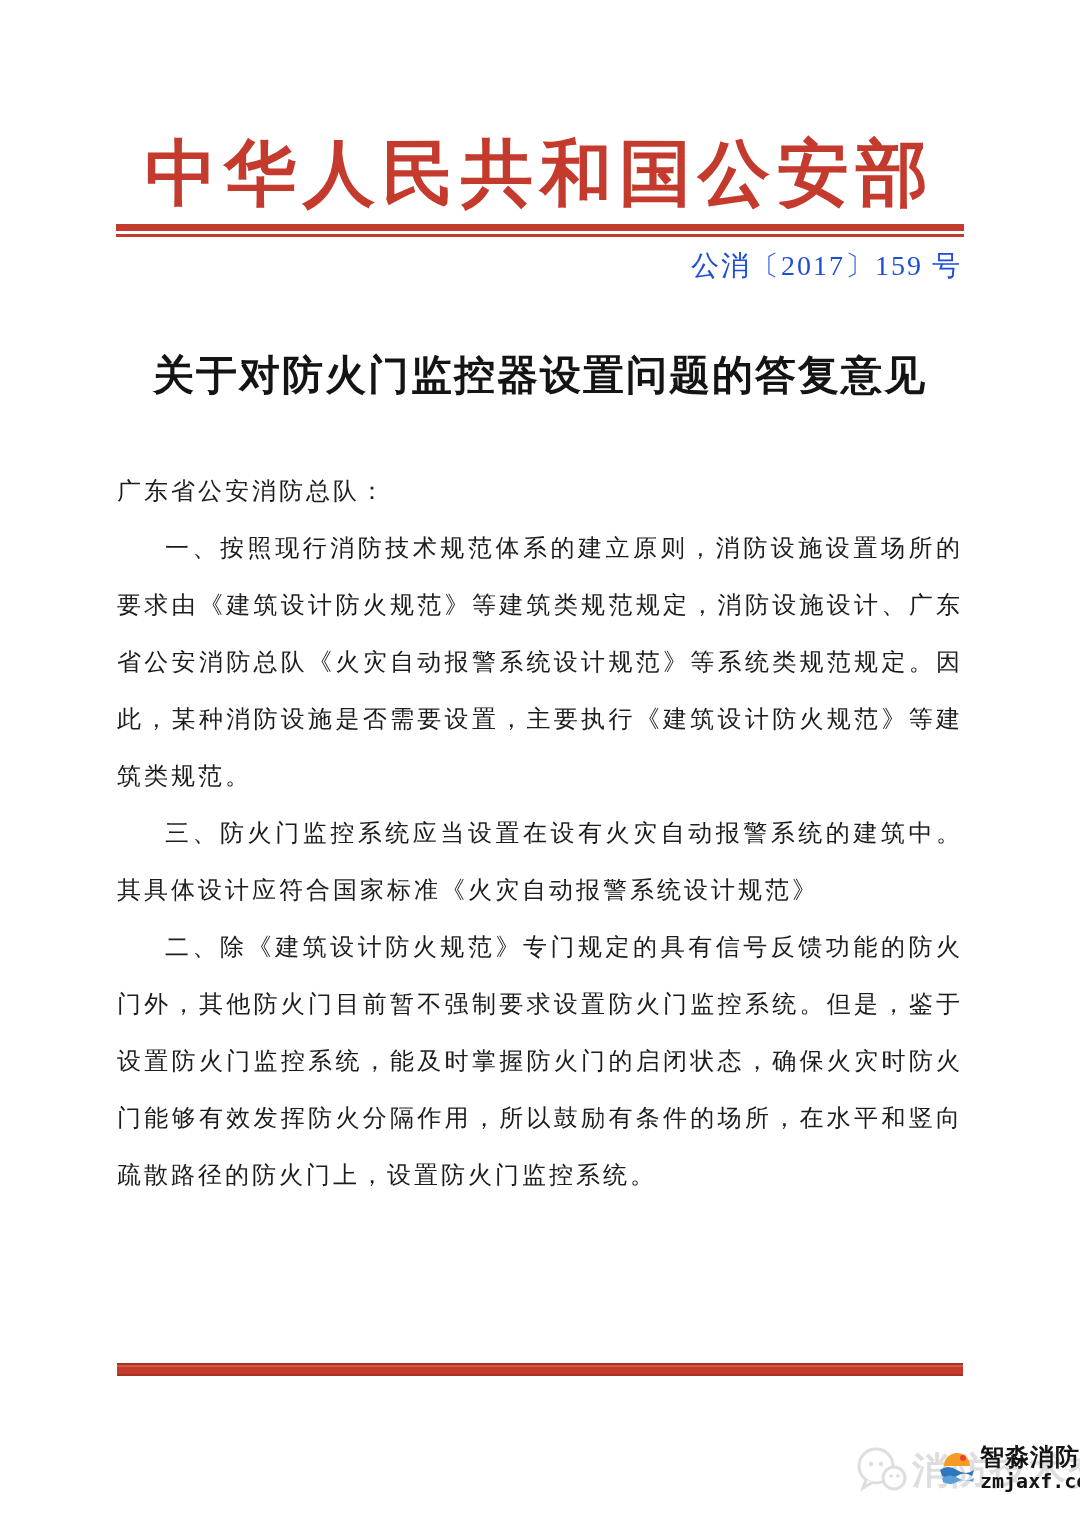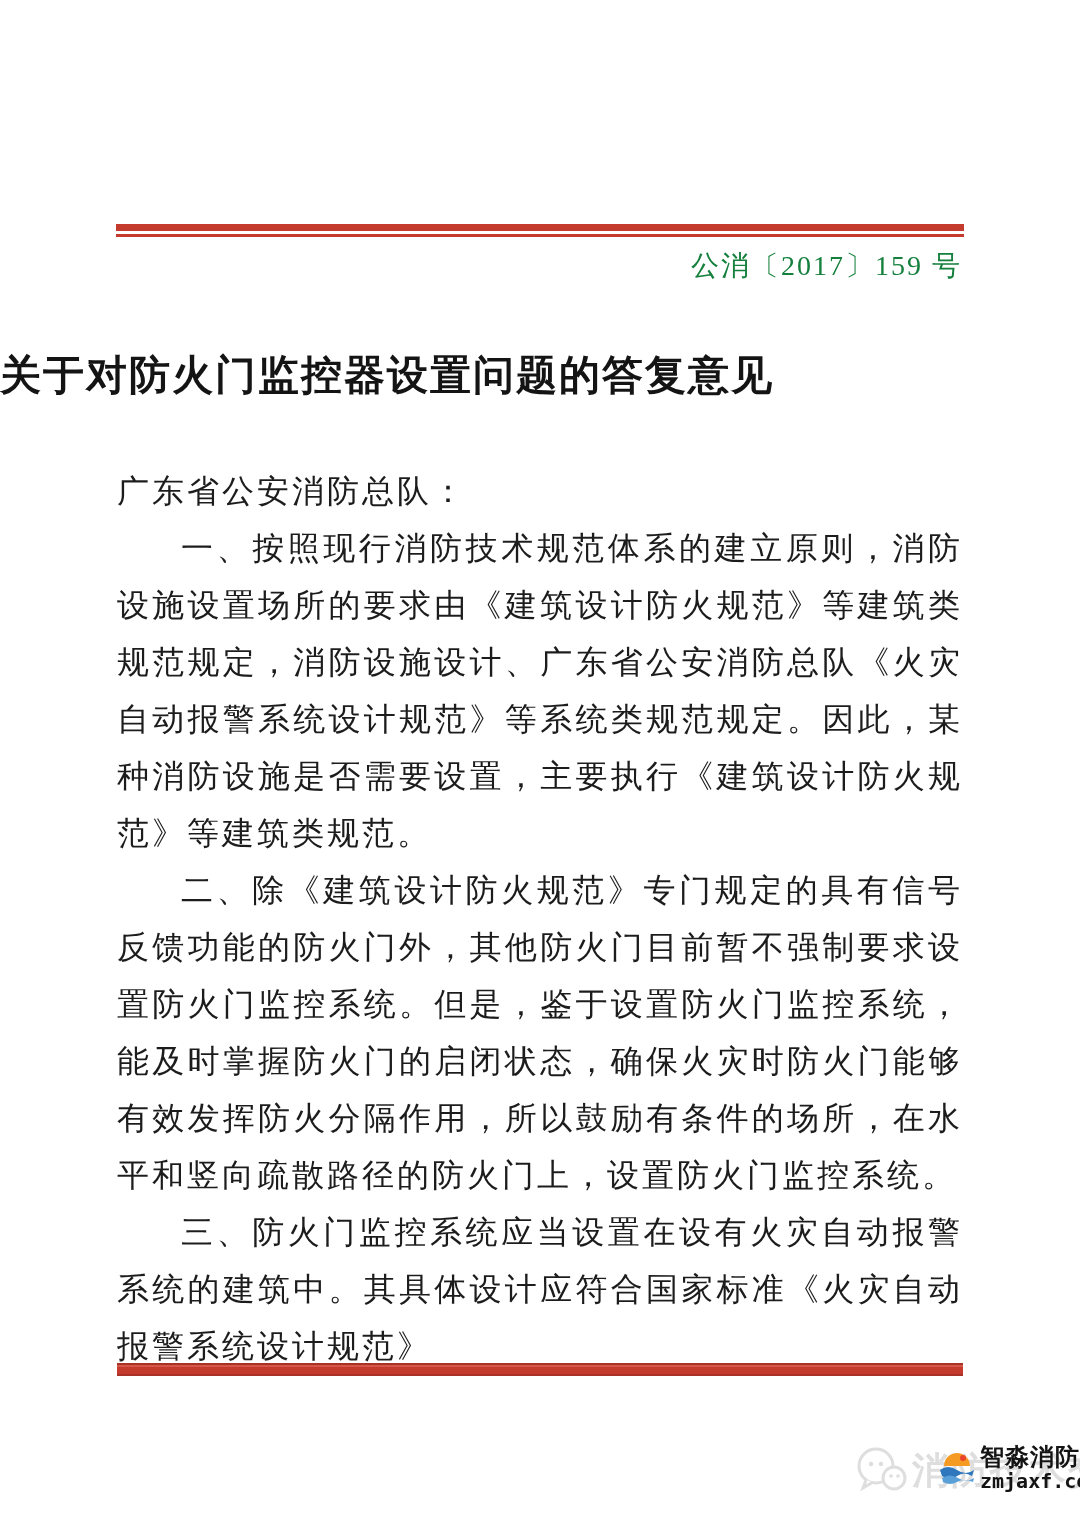--- a/index.html
+++ b/index.html
@@ -46,47 +46,47 @@
   .header-rule .rule-thin {
     height: 3px;
     background: #c43a2c;
   }
 
   .doc-number {
     position: absolute;
     top: 247px;
     right: 118px;
     font-size: 28px;
-    color: #15803d;
+    color: #1d4ed8;
     letter-spacing: 2px;
     white-space: nowrap;
   }
 
   
   .doc-title {
     position: absolute;
     top: 348px;
     left: 0;
     width: 100%;
-    text-align: left;
+    text-align: center;
     font-size: 41px;
     font-weight: bold;
     color: #141414;
     letter-spacing: 2px;
     font-family: "Liberation Sans", "DejaVu Sans", sans-serif;
     white-space: nowrap;
   }
 
   
   .body-text {
     position: absolute;
     top: 463px;
     left: 117px;
     width: 846px;
-    font-size: 32px;
+    font-size: 24px;
     line-height: 57px;
     color: #1c1c1c;
     letter-spacing: 3px;
     text-align: justify;
     text-justify: inter-ideograph;
   }
   .body-text p {
     margin: 0;
     padding: 0;
   }
@@ -165,36 +165,37 @@
     line-height: 22px;
     white-space: nowrap;
     font-family: "DejaVu Sans Mono", monospace;
   }
 </style>
 </head>
 <body>
 
 <div class="page">
 
+  <div class="ministry-title">中华人民共和国公安部</div>
 
   <div class="header-rule">
     <div class="rule-thick"></div>
     <div class="rule-gap"></div>
     <div class="rule-thin"></div>
   </div>
 
   <div class="doc-number">公消〔2017〕159 号</div>
 
   <div class="doc-title">关于对防火门监控器设置问题的答复意见</div>
 
   <div class="body-text">
     <p>广东省公安消防总队：</p>
     <p class="indent">一、按照现行消防技术规范体系的建立原则，消防设施设置场所的要求由《建筑设计防火规范》等建筑类规范规定，消防设施设计、广东省公安消防总队《火灾自动报警系统设计规范》等系统类规范规定。因此，某种消防设施是否需要设置，主要执行《建筑设计防火规范》等建筑类规范。</p>
+    <p class="indent">三、防火门监控系统应当设置在设有火灾自动报警系统的建筑中。其具体设计应符合国家标准《火灾自动报警系统设计规范》</p>
     <p class="indent">二、除《建筑设计防火规范》专门规定的具有信号反馈功能的防火门外，其他防火门目前暂不强制要求设置防火门监控系统。但是，鉴于设置防火门监控系统，能及时掌握防火门的启闭状态，确保火灾时防火门能够有效发挥防火分隔作用，所以鼓励有条件的场所，在水平和竖向疏散路径的防火门上，设置防火门监控系统。</p>
-    <p class="indent">三、防火门监控系统应当设置在设有火灾自动报警系统的建筑中。其具体设计应符合国家标准《火灾自动报警系统设计规范》</p>
   </div>
 
   <div class="footer-rule"></div>
 
   <div class="watermark">
 
     <span class="wechat-icon">
       <svg width="56" height="56" viewBox="0 0 56 56" fill="none">
         <circle cx="22" cy="24" r="17" stroke="#dedede" stroke-width="3"></circle>
         <path d="M12 38 L9 46 L19 40" stroke="#dedede" stroke-width="3" fill="#ffffff"></path>

